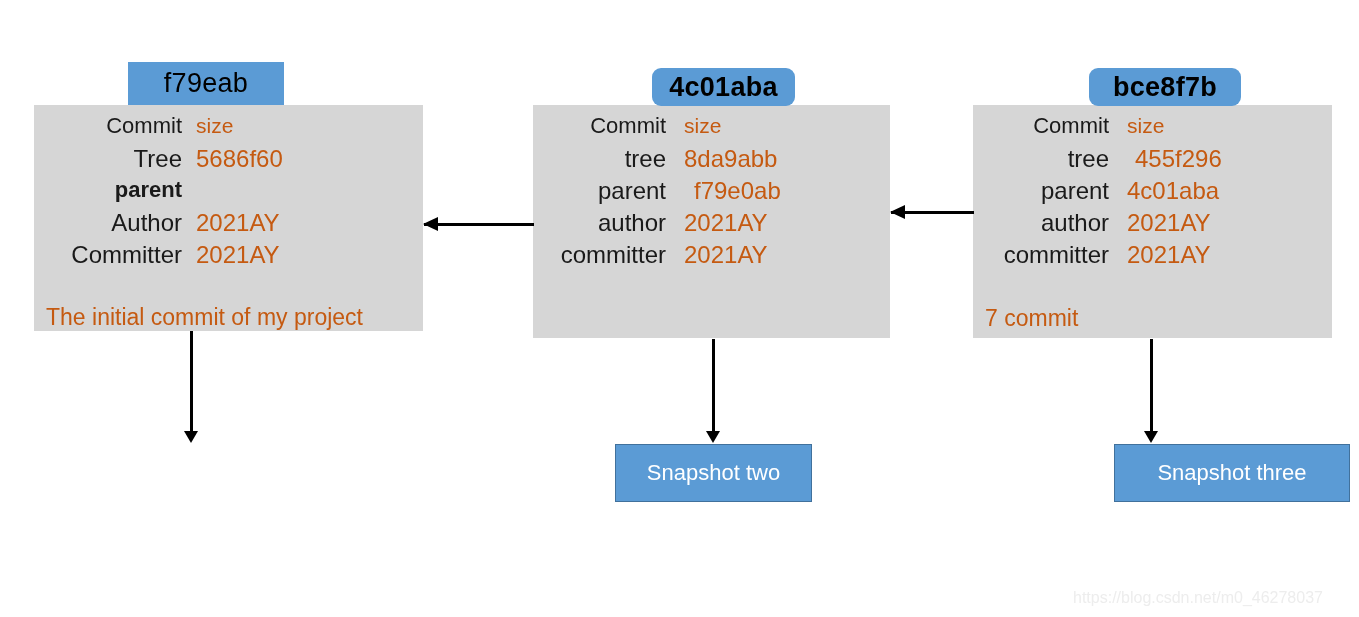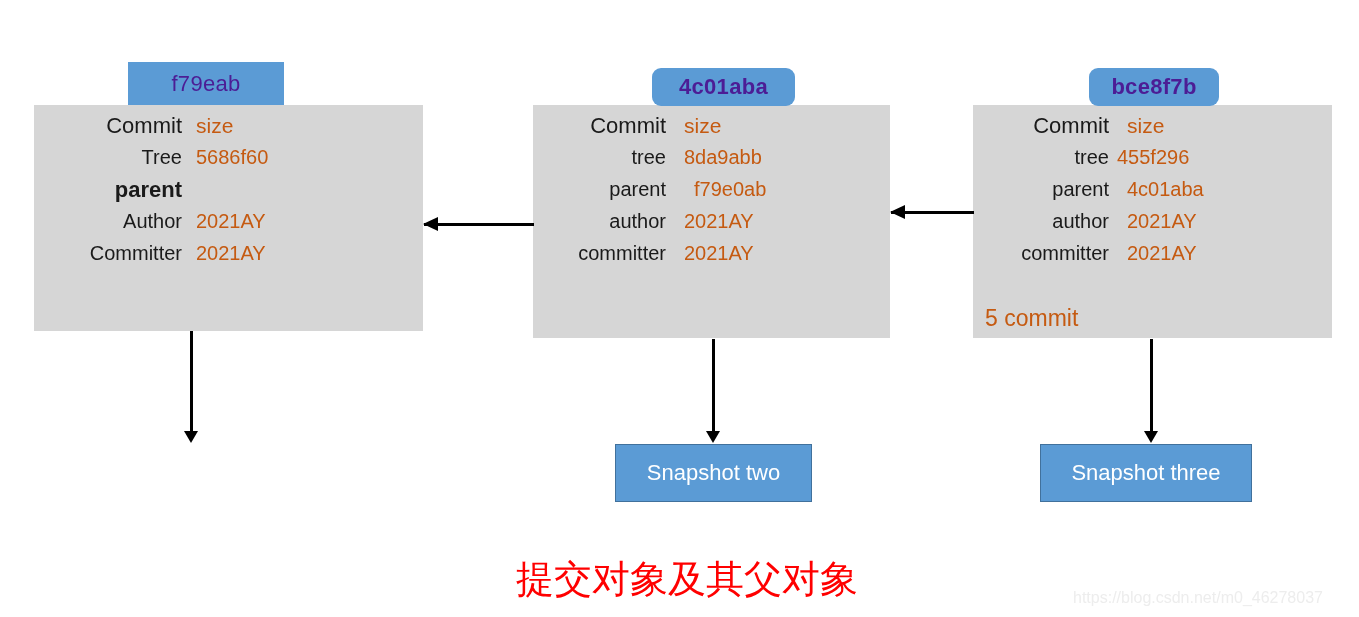--- a/index.html
+++ b/index.html
@@ -7,37 +7,37 @@
     width:1359px;height:617px;
     background:#ffffff;
     font-family:"Liberation Sans","DejaVu Sans",sans-serif;
     position:relative;overflow:hidden;
   }
   .stage{position:absolute;left:0;top:0;width:1359px;height:617px;}
 
   
   .panel{position:absolute;background:#d6d6d6;}
   .badge{
-    position:absolute;background:#5b9bd5;color:#4c1d95;
+    position:absolute;background:#5b9bd5;color:#000000;
     display:flex;align-items:center;justify-content:center;
-    font-size:22px;letter-spacing:.3px;
+    font-size:27px;letter-spacing:.3px;
   }
   .badge.rounded{border-radius:9px;font-weight:bold;}
   .badge.square{border-radius:0;font-weight:normal;}
 
   .rows{position:absolute;left:0;top:0;width:100%;}
   .row{display:flex;align-items:baseline;line-height:1.0;}
   .lbl{
     text-align:right;color:#1a1a1a;
-    font-size:20px;white-space:nowrap;
+    font-size:24px;white-space:nowrap;
   }
   .lbl.small{font-size:22px;}
   .lbl.bold{font-weight:bold;font-size:22px;}
   .val{
-    color:#c55a11;font-size:20px;white-space:nowrap;
+    color:#c55a11;font-size:24px;white-space:nowrap;
   }
   .val.small{font-size:21px;}
   .msg{
     position:absolute;color:#c55a11;font-size:23px;white-space:nowrap;
   }
 
   
   .snap{
     position:absolute;background:#5b9bd5;color:#ffffff;
     display:flex;align-items:center;justify-content:center;
@@ -90,20 +90,21 @@
       </div>
       <div class="row" style="height:32px;">
         <div class="lbl" style="width:148px;">Author</div>
         <div class="val" style="margin-left:14px;">2021AY</div>
       </div>
       <div class="row" style="height:32px;">
         <div class="lbl" style="width:148px;">Committer</div>
         <div class="val" style="margin-left:14px;">2021AY</div>
       </div>
     </div>
+    <div class="msg" style="left:12px;top:199px;">The initial commit of my project</div>
   </div>
   <div class="badge square" style="left:128px;top:62px;width:156px;height:43px;">f79eab</div>
 
   <div class="panel" style="left:533px;top:105px;width:357px;height:233px;">
     <div class="rows" style="padding-top:10px;">
       <div class="row" style="height:32px;">
         <div class="lbl small" style="width:133px;">Commit</div>
         <div class="val small" style="margin-left:18px;">size</div>
       </div>
       <div class="row" style="height:32px;">
@@ -127,55 +128,54 @@
   <div class="badge rounded" style="left:652px;top:68px;width:143px;height:38px;">4c01aba</div>
 
   <div class="panel" style="left:973px;top:105px;width:359px;height:233px;">
     <div class="rows" style="padding-top:10px;">
       <div class="row" style="height:32px;">
         <div class="lbl small" style="width:136px;">Commit</div>
         <div class="val small" style="margin-left:18px;">size</div>
       </div>
       <div class="row" style="height:32px;">
         <div class="lbl" style="width:136px;">tree</div>
-        <div class="val" style="margin-left:8px;">455f296</div>
+        <div class="val" style="margin-left:26px;">455f296</div>
       </div>
       <div class="row" style="height:32px;">
         <div class="lbl" style="width:136px;">parent</div>
         <div class="val" style="margin-left:18px;">4c01aba</div>
       </div>
       <div class="row" style="height:32px;">
         <div class="lbl" style="width:136px;">author</div>
         <div class="val" style="margin-left:18px;">2021AY</div>
       </div>
       <div class="row" style="height:32px;">
         <div class="lbl" style="width:136px;">committer</div>
         <div class="val" style="margin-left:18px;">2021AY</div>
       </div>
     </div>
-    <div class="msg" style="left:12px;top:200px;">5 commit</div>
+    <div class="msg" style="left:12px;top:200px;">7 commit</div>
   </div>
-  <div class="badge rounded" style="left:1089px;top:68px;width:130px;height:38px;">bce8f7b</div>
+  <div class="badge rounded" style="left:1089px;top:68px;width:152px;height:38px;">bce8f7b</div>
 
   <div class="harrow" style="left:424px;top:223px;width:110px;">
     <span class="head"></span>
   </div>
   <div class="harrow" style="left:891px;top:211px;width:83px;">
     <span class="head"></span>
   </div>
 
   <div class="varrow" style="left:190px;top:331px;height:101px;">
     <span class="head"></span>
   </div>
   <div class="varrow" style="left:712px;top:339px;height:93px;">
     <span class="head"></span>
   </div>
   <div class="varrow" style="left:1150px;top:339px;height:93px;">
     <span class="head"></span>
   </div>
 
   <div class="snap" style="left:615px;top:444px;width:197px;height:58px;">Snapshot two</div>
-  <div class="snap" style="left:1040px;top:444px;width:212px;height:58px;">Snapshot three</div>
+  <div class="snap" style="left:1114px;top:444px;width:236px;height:58px;">Snapshot three</div>
 
-  <div class="caption" style="left:516px;top:554px;">提交对象及其父对象</div>
   <div class="watermark" style="left:1073px;top:589px;">https://blog.csdn.net/m0_46278037</div>
 
 </div>
 
 </body></html>

